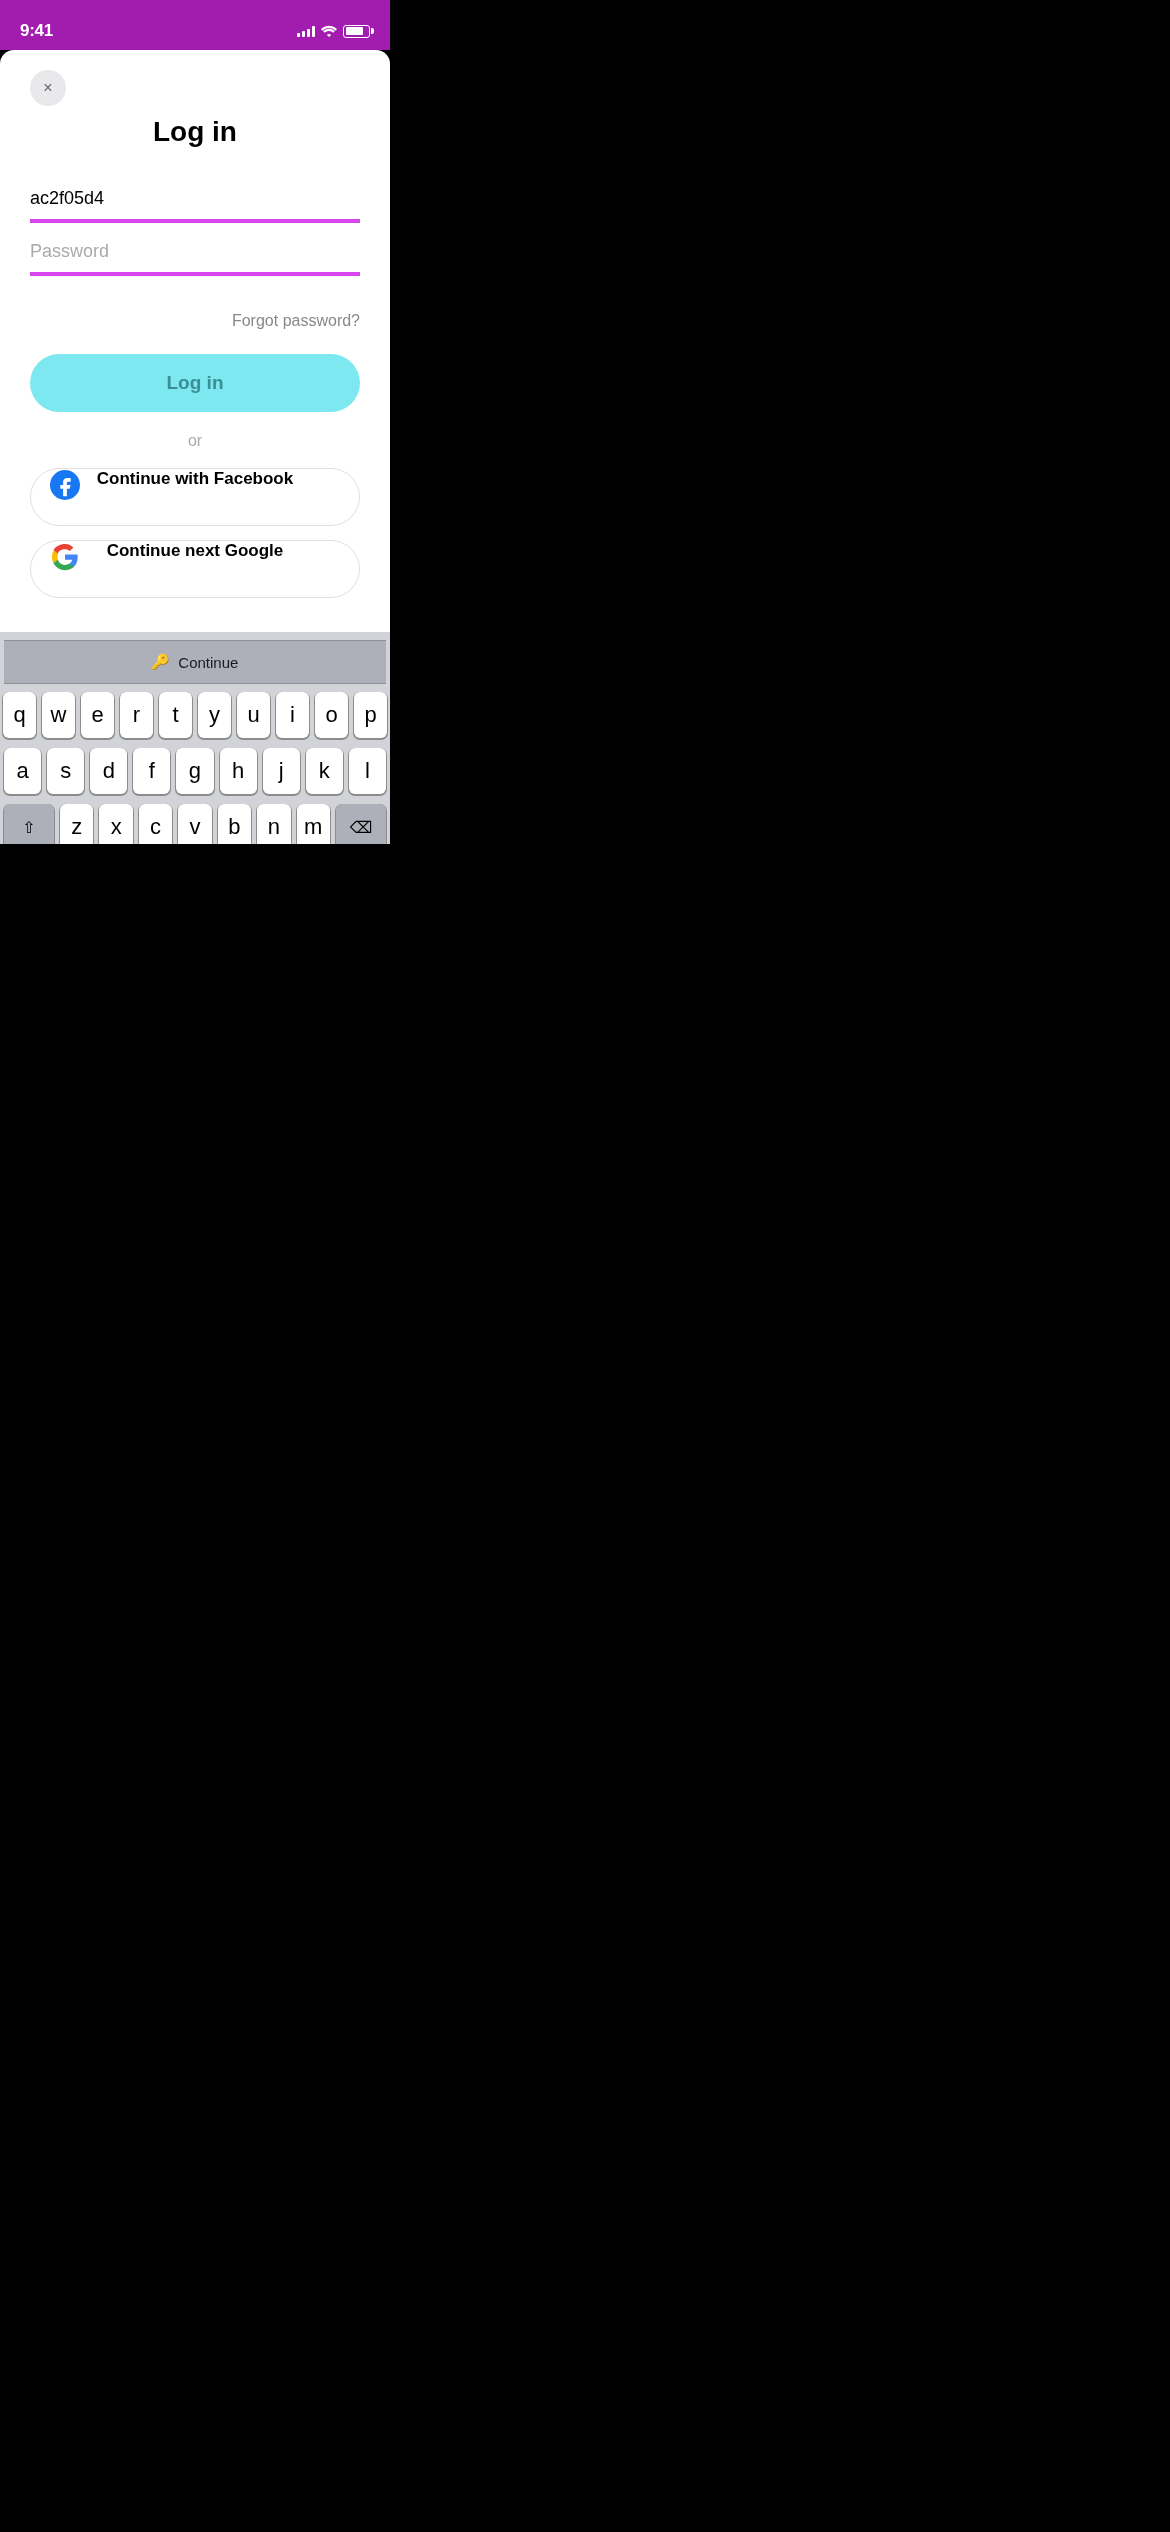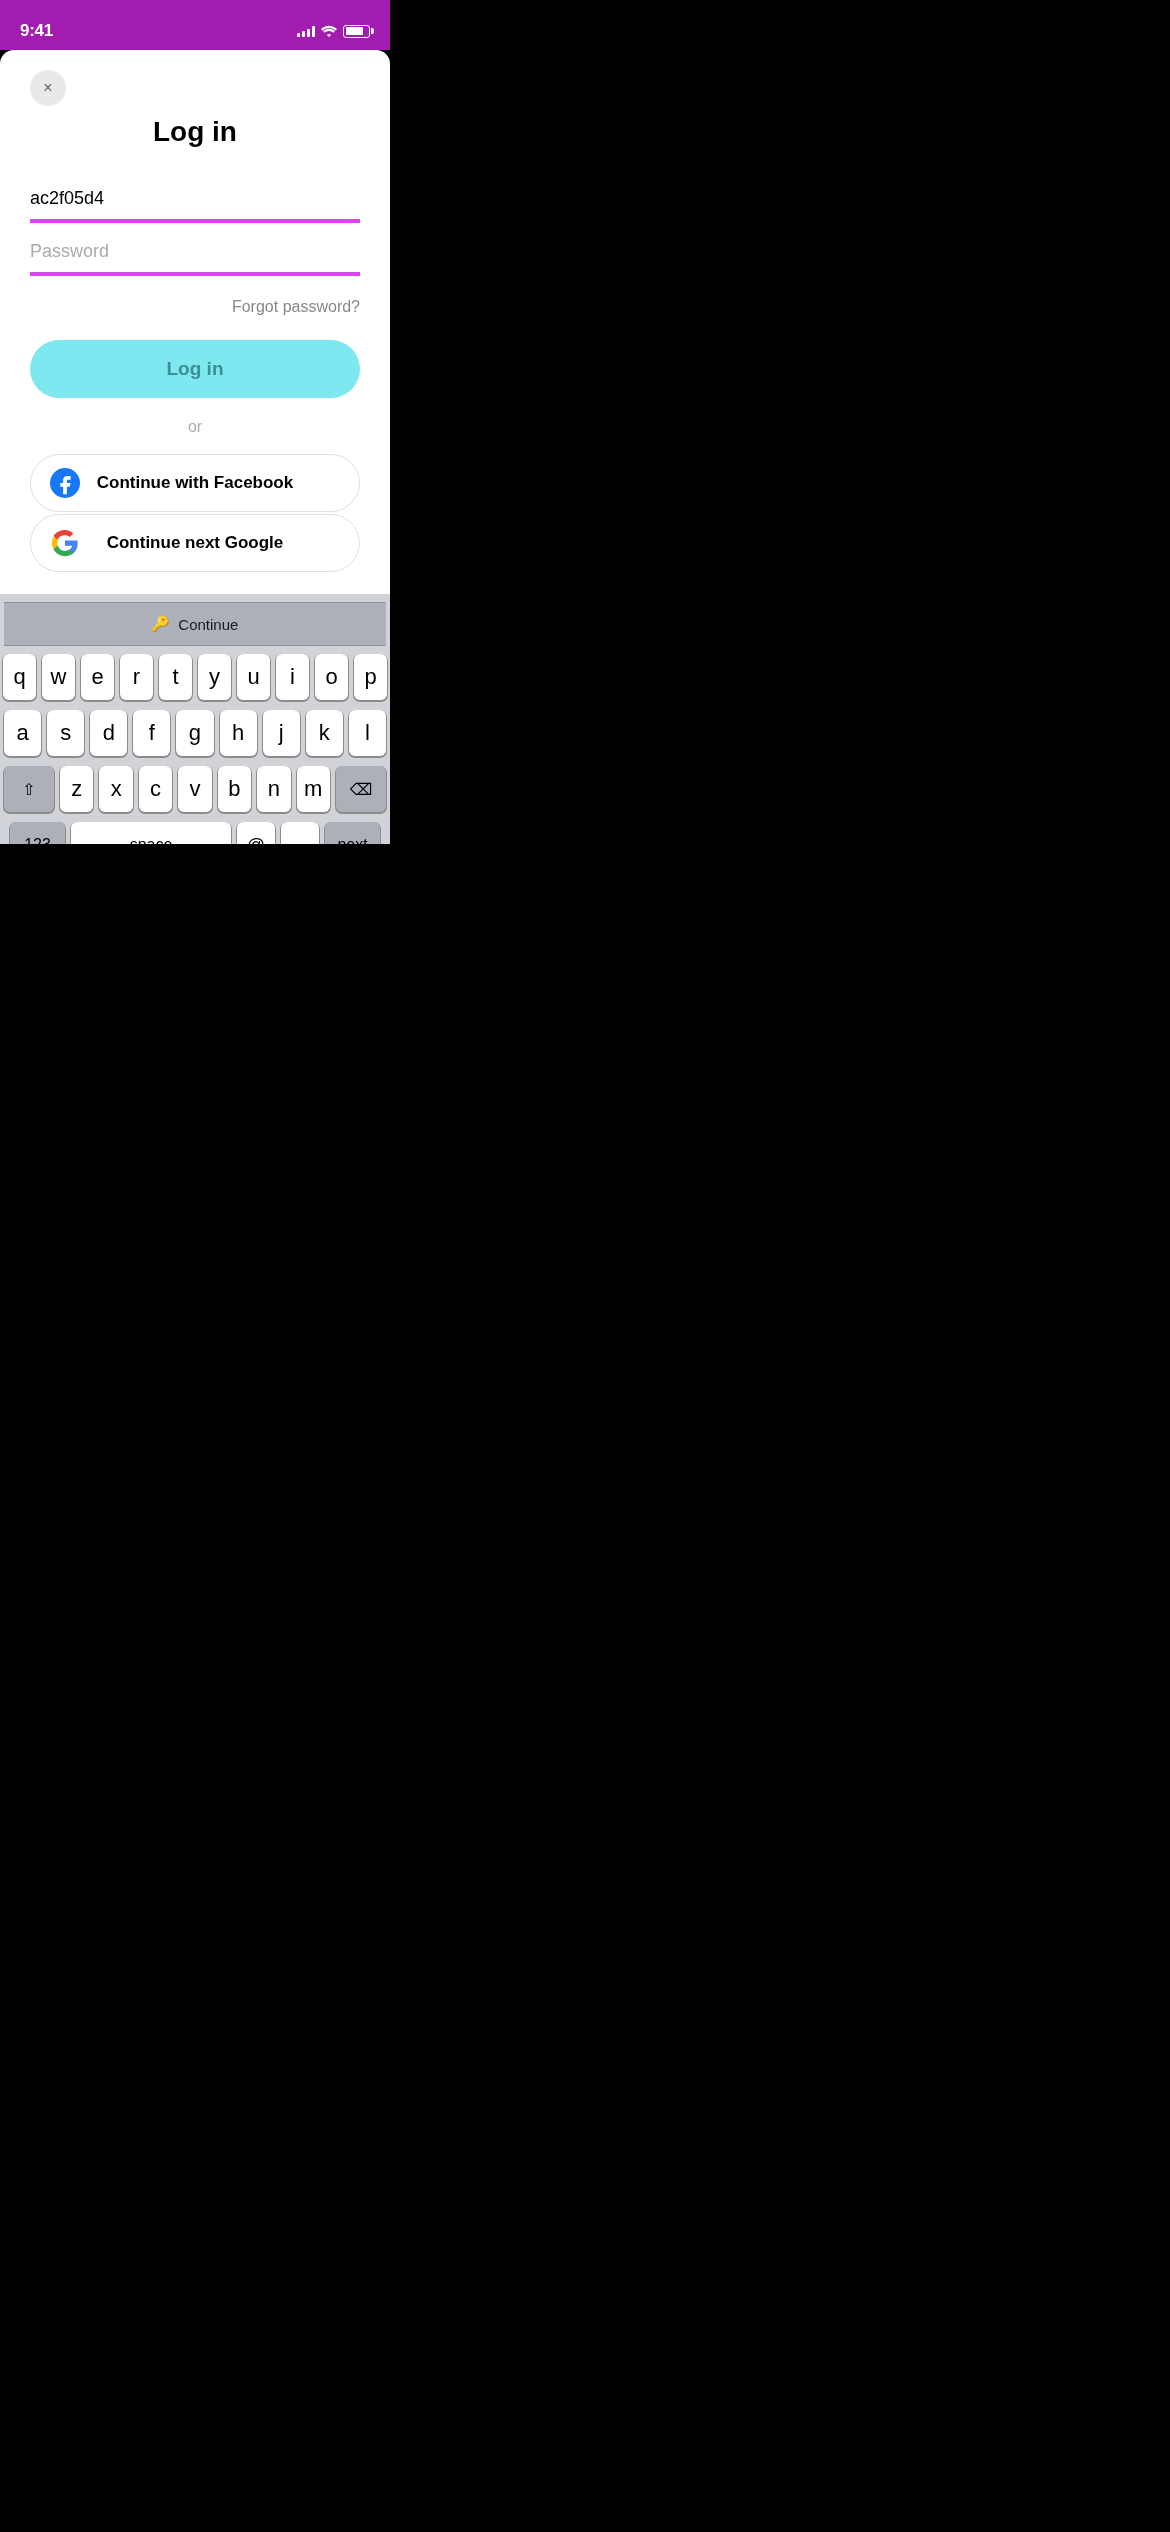--- a/index.html
+++ b/index.html
@@ -131,21 +131,21 @@
 
     .input-field.email-field {
       caret-color: #1a73e8;
       color: #000;
     }
 
     .forgot-password {
       text-align: right;
       color: #888;
       font-size: 16px;
-      margin: 14px 0 24px 0;
+      margin: 28px 0 24px 0;
       cursor: pointer;
     }
 
     .login-btn {
       width: 100%;
       height: 58px;
       background: #7de8ef;
       border: none;
       border-radius: 30px;
       font-size: 19px;
@@ -162,25 +162,25 @@
       margin-bottom: 18px;
     }
 
     .social-btn {
       width: 100%;
       height: 58px;
       border: 1.5px solid #e0e0e0;
       border-radius: 30px;
       background: #fff;
       display: flex;
-      align-items: center;
+      align-items: flex-start;
       justify-content: center;
       position: relative;
       cursor: pointer;
-      margin-bottom: 2px;
+      margin-bottom: 14px;
       font-size: 17px;
       font-weight: 700;
       color: #000;
     }
 
     .social-logo {
       position: absolute;
       left: 18px;
       width: 32px;
       height: 32px;

